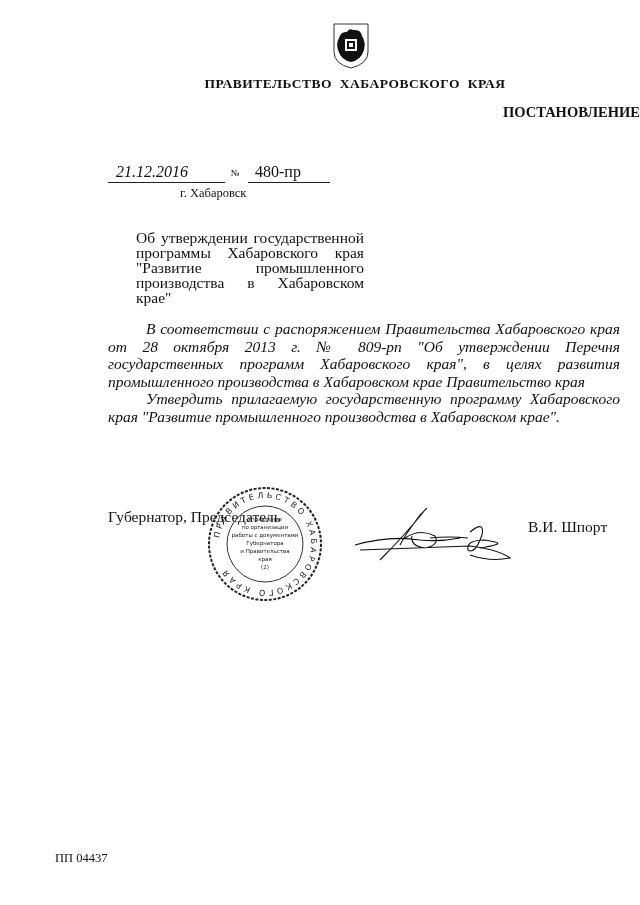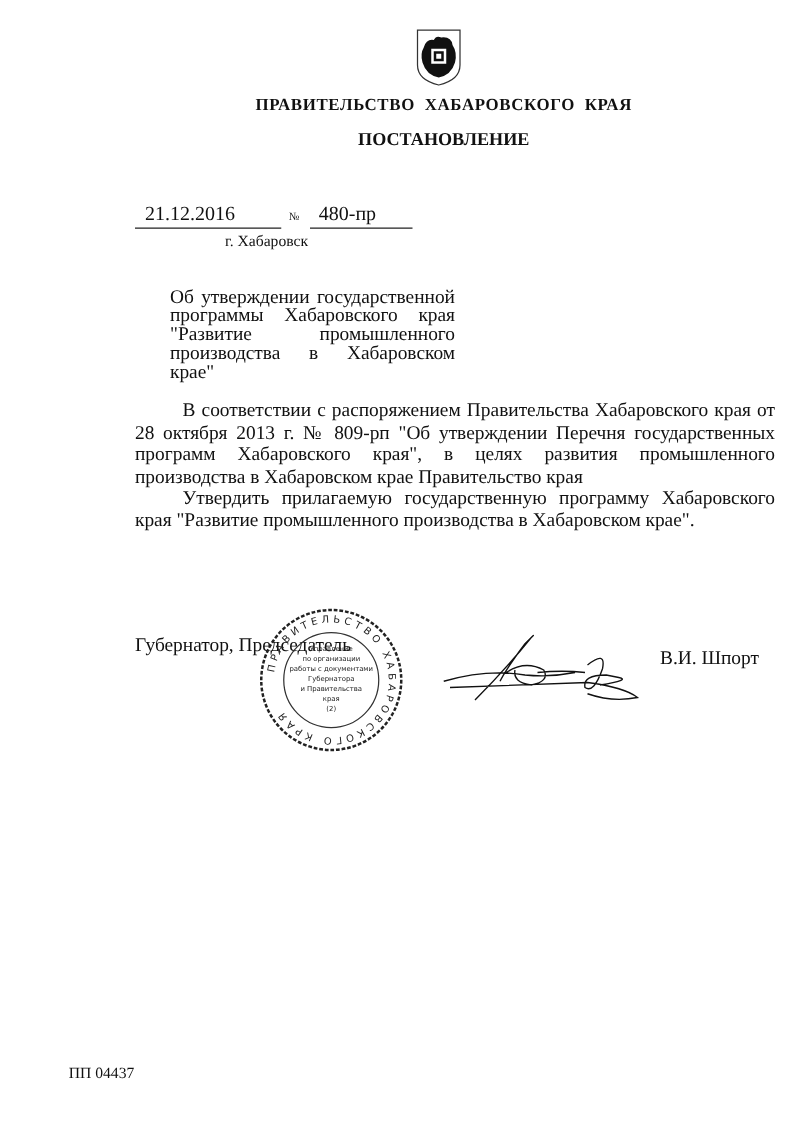--- a/index.html
+++ b/index.html
@@ -2,33 +2,33 @@
 <html><head>
 <meta charset="utf-8">
 <style>
   html, body { margin:0; padding:0; background:#ffffff; }
   body { width:640px; height:905px; position:relative; overflow:hidden;
          font-family:"Liberation Serif", "DejaVu Serif", serif; color:#111; }
   .abs { position:absolute; }
   .emblem { left:331px; top:22px; width:40px; height:48px; }
   .org { left:0; width:640px; top:76px; text-align:center; font-weight:bold; font-size:13.5px;
          letter-spacing:0.5px; word-spacing:4px; padding-left:70px; box-sizing:border-box; }
-  .doctype { left:0; width:640px; top:104px; text-align:center; font-weight:bold; font-size:14.5px;
+  .doctype { left:0; width:640px; top:104px; text-align:right; font-weight:bold; font-size:14.5px;
              padding-left:70px; box-sizing:border-box; }
   .dateline { left:108px; top:163px; width:222px; height:22px; font-size:16px; }
-  .date-val { position:absolute; left:8px; top:0; }
+  .date-val { position:absolute; left:8px; top:0;font-style:italic; }
   .date-line { position:absolute; left:0; top:19px; width:117px; border-top:1px solid #222; }
   .num-label { position:absolute; left:123px; top:5px; font-size:9px; }
   .num-val { position:absolute; left:147px; top:0; }
   .num-line { position:absolute; left:140px; top:19px; width:82px; border-top:1px solid #222; }
   .city { left:180px; top:186px; font-size:12.5px;text-align:center; }
   .subject { left:108px; top:230px; width:228px; font-size:15.5px; line-height:15px; text-align:justify;margin-left:28px; }
   .body-text { left:108px; top:320px; width:512px; font-size:15.5px; line-height:17.5px; text-align:justify; }
   .body-text p { margin:0; }
-  .indent { text-indent:38px; }
+  .indent { text-indent:38px;font-style:italic; }
   .sig-left { left:108px; top:509px; font-size:15.5px; line-height:15px; }
   .sig-right { left:528px; top:518px; font-size:15.5px; }
   .pp { left:55px; top:851px; font-size:12.5px; }
   .stamp { left:206px; top:485px; width:118px; height:118px; }
   .signature { left:350px; top:500px; width:170px; height:70px; }
 </style>
 </head>
 <body>
 
 <div class="abs emblem">

